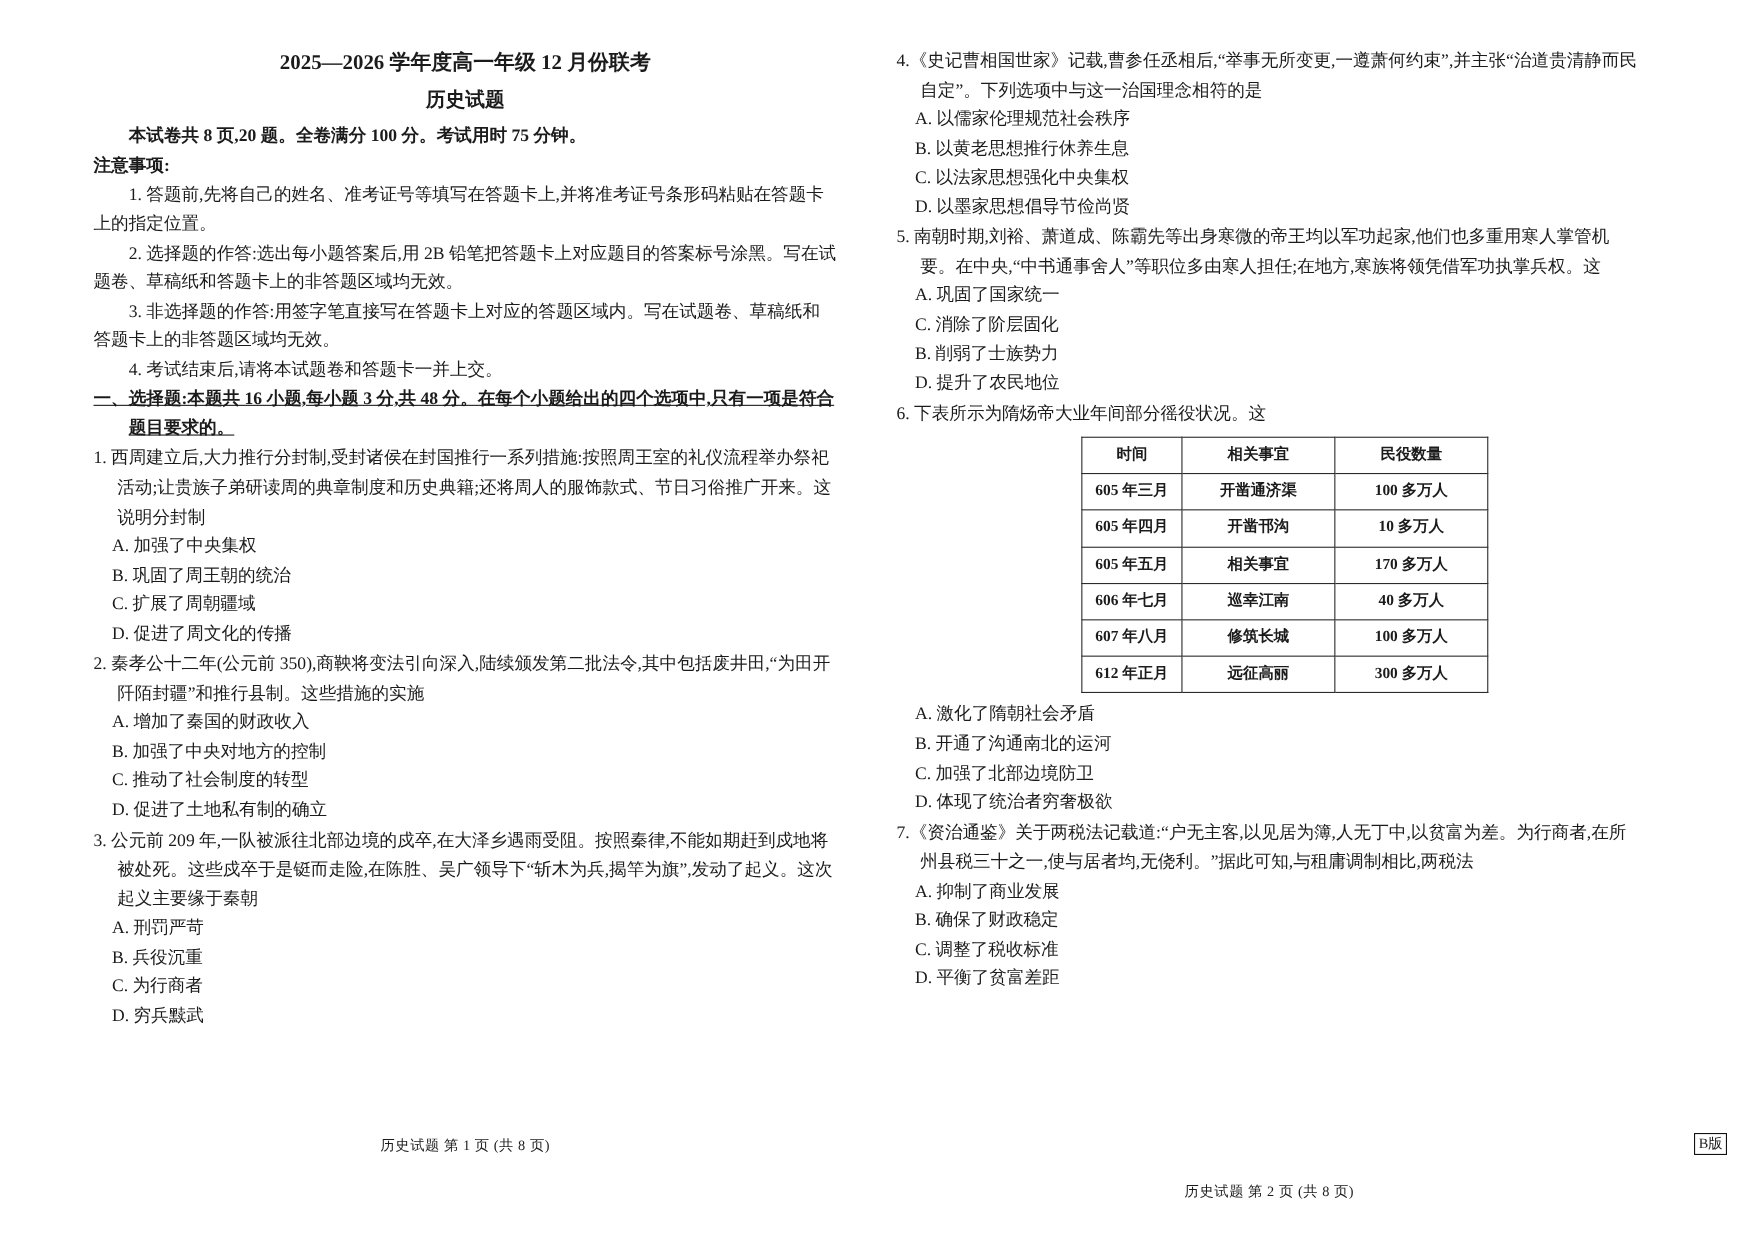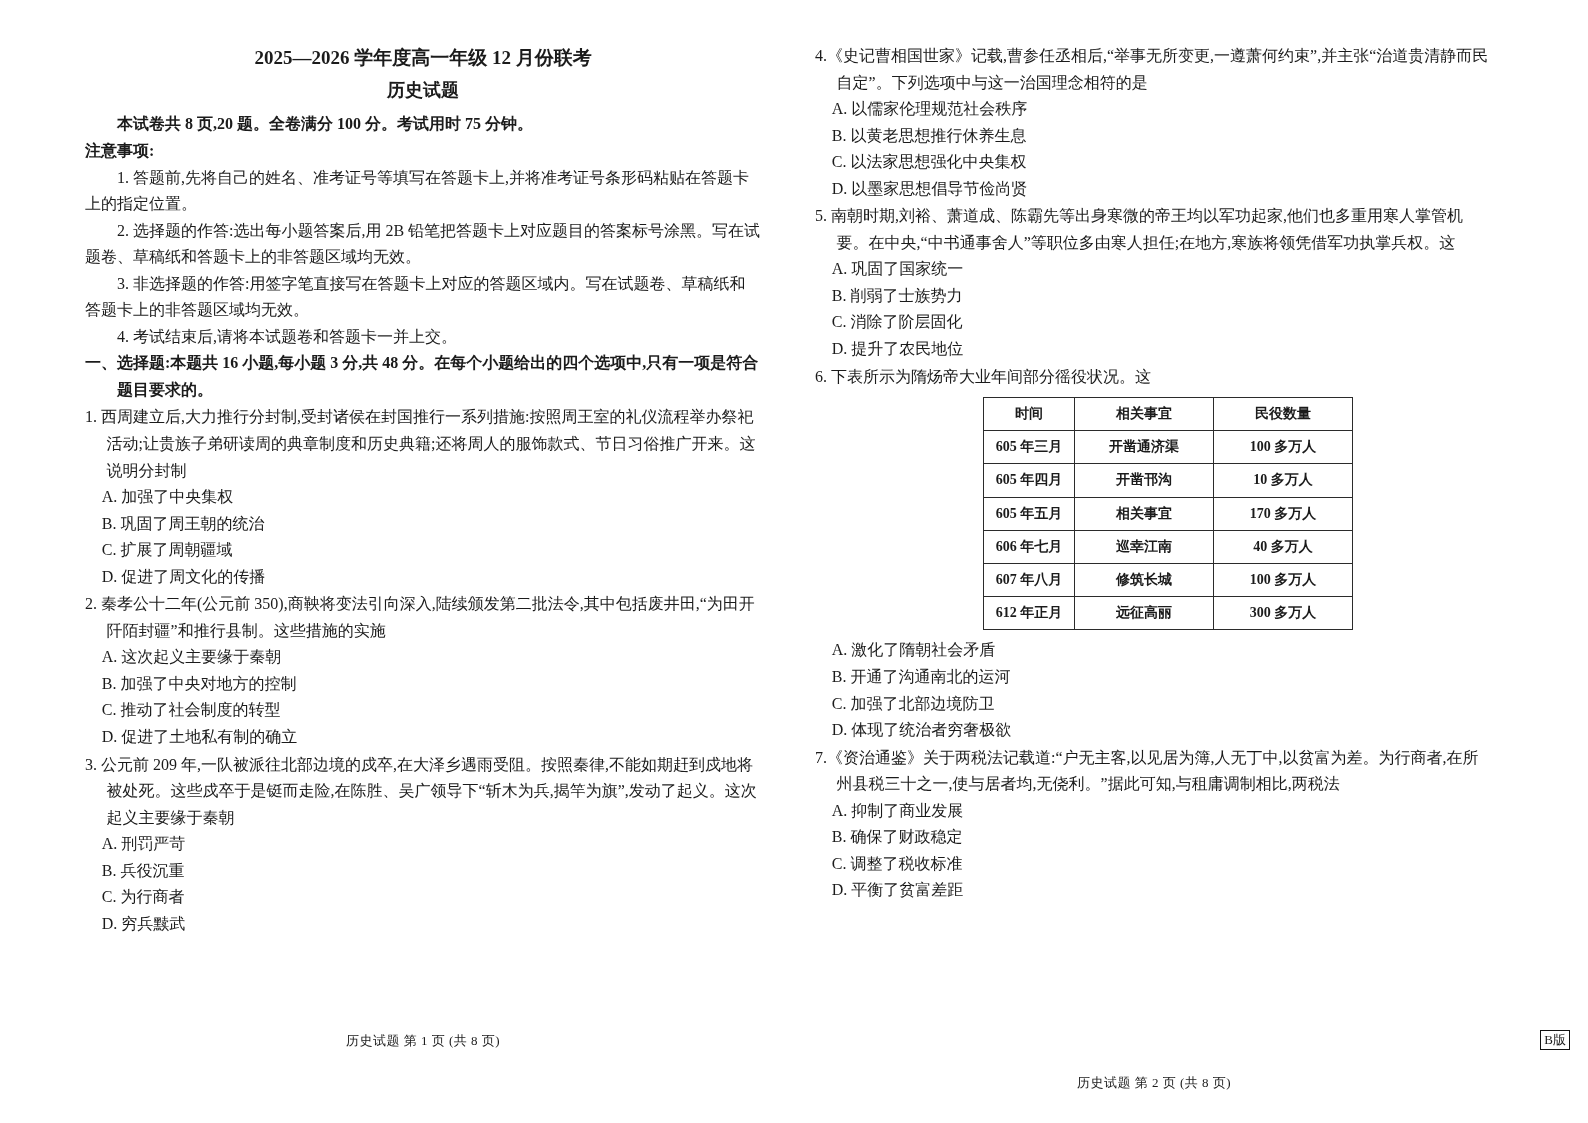--- a/index.html
+++ b/index.html
@@ -16,21 +16,21 @@
     font-size: 16px; line-height: 1.66;
   }
   .page-left  { left: 85px;  width: 676px; }
   .page-right { left: 815px; width: 678px; }
   p { margin: 0; }
   .bold { font-weight: bold; }
   .doc-title   { text-align: center; font-size: 19px; font-weight: bold; margin-bottom: 2px; }
   .doc-subject { text-align: center; font-size: 18px; font-weight: bold; margin-bottom: 6px; }
   .intro  { text-indent: 2em; font-weight: bold; }
   .notice { text-indent: 2em; }
-  .section-header { padding-left: 2em; text-indent: -2em; font-weight: bold; }
+  .section-header { padding-left: 2em; text-indent: -2em; font-weight: bold; text-decoration: underline; }
   .stem   { padding-left: 1.35em; text-indent: -1.35em; }
   .option { padding-left: 1.05em; }
   .question { margin-top: 1px; }
   table.levy {
     border-collapse: collapse;
     margin: 7px 0 7px 168px;
     font-size: 14px;
     line-height: 1.3;
     text-align: center;
   }
@@ -73,21 +73,21 @@
   <div class="question">
     <p class="stem">1. 西周建立后,大力推行分封制,受封诸侯在封国推行一系列措施:按照周王室的礼仪流程举办祭祀活动;让贵族子弟研读周的典章制度和历史典籍;还将周人的服饰款式、节日习俗推广开来。这说明分封制</p>
     <p class="option">A. 加强了中央集权</p>
     <p class="option">B. 巩固了周王朝的统治</p>
     <p class="option">C. 扩展了周朝疆域</p>
     <p class="option">D. 促进了周文化的传播</p>
   </div>
 
   <div class="question">
     <p class="stem">2. 秦孝公十二年(公元前 350),商鞅将变法引向深入,陆续颁发第二批法令,其中包括废井田,“为田开阡陌封疆”和推行县制。这些措施的实施</p>
-    <p class="option">A. 这次起义主要缘于秦朝</p>
+    <p class="option">A. 增加了秦国的财政收入</p>
     <p class="option">B. 加强了中央对地方的控制</p>
     <p class="option">C. 推动了社会制度的转型</p>
     <p class="option">D. 促进了土地私有制的确立</p>
   </div>
 
   <div class="question">
     <p class="stem">3. 公元前 209 年,一队被派往北部边境的戍卒,在大泽乡遇雨受阻。按照秦律,不能如期赶到戍地将被处死。这些戍卒于是铤而走险,在陈胜、吴广领导下“斩木为兵,揭竿为旗”,发动了起义。这次起义主要缘于秦朝</p>
     <p class="option">A. 刑罚严苛</p>
     <p class="option">B. 兵役沉重</p>
     <p class="option">C. 为行商者</p>
@@ -100,22 +100,22 @@
     <p class="stem">4.《史记曹相国世家》记载,曹参任丞相后,“举事无所变更,一遵萧何约束”,并主张“治道贵清静而民自定”。下列选项中与这一治国理念相符的是</p>
     <p class="option">A. 以儒家伦理规范社会秩序</p>
     <p class="option">B. 以黄老思想推行休养生息</p>
     <p class="option">C. 以法家思想强化中央集权</p>
     <p class="option">D. 以墨家思想倡导节俭尚贤</p>
   </div>
 
   <div class="question">
     <p class="stem">5. 南朝时期,刘裕、萧道成、陈霸先等出身寒微的帝王均以军功起家,他们也多重用寒人掌管机要。在中央,“中书通事舍人”等职位多由寒人担任;在地方,寒族将领凭借军功执掌兵权。这</p>
     <p class="option">A. 巩固了国家统一</p>
+    <p class="option">C. 消除了阶层固化</p>
     <p class="option">B. 削弱了士族势力</p>
-    <p class="option">C. 消除了阶层固化</p>
     <p class="option">D. 提升了农民地位</p>
   </div>
 
   <div class="question">
     <p class="stem">6. 下表所示为隋炀帝大业年间部分徭役状况。这</p>
     <table class="levy">
       <thead>
         <tr>
           <th class="c-time">时间</th>
           <th class="c-event">相关事宜</th>

